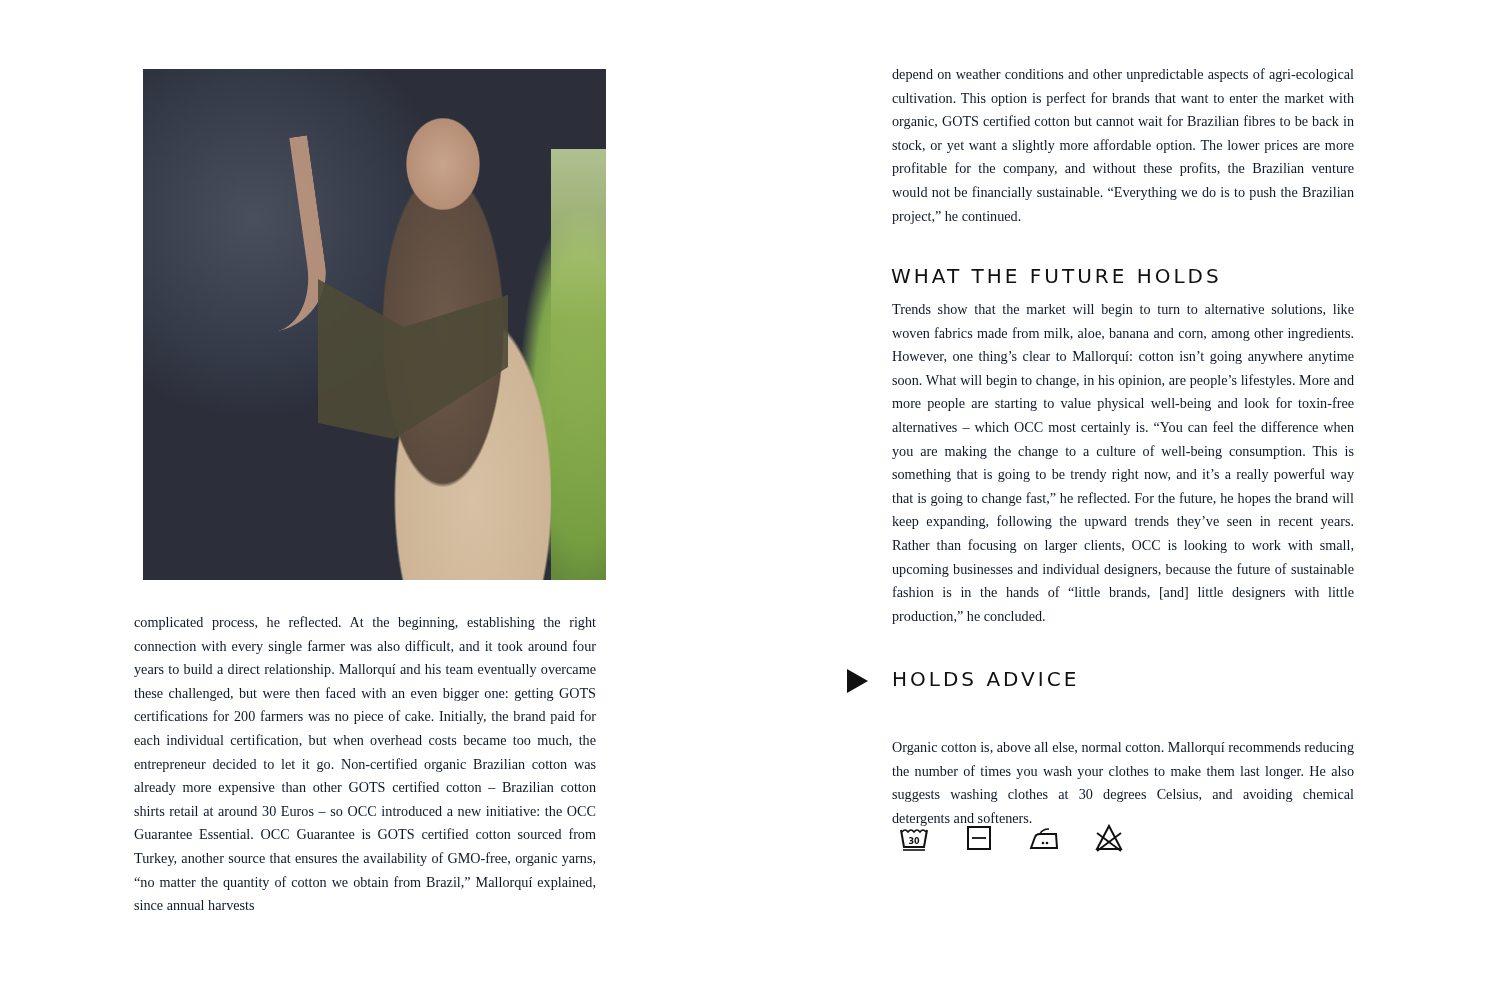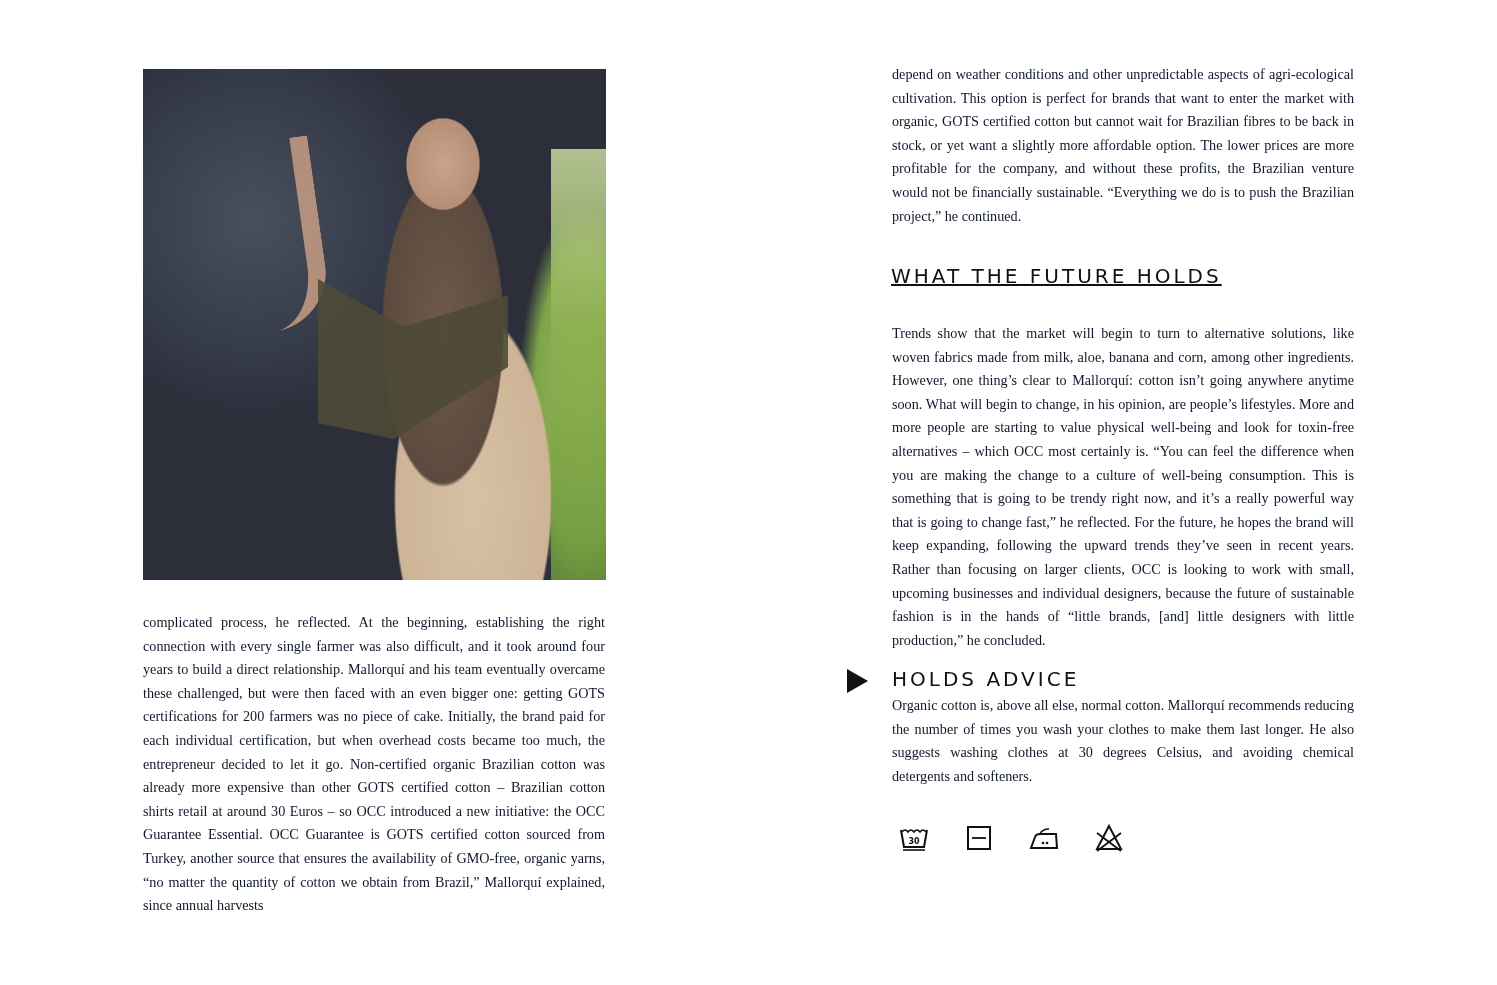--- a/index.html
+++ b/index.html
@@ -25,27 +25,27 @@
       background: #4e4a36; clip-path: polygon(0 0, 45% 30%, 100% 10%, 100% 55%, 40% 100%, 0 90%);
       opacity: 0.9;
     }
     .photo .green {
       position: absolute; right: 0; top: 80px; width: 55px; height: 431px;
       background: linear-gradient(180deg, #c8d9a0 0%, #8fb152 40%, #6f9a3c 100%);
       opacity: 0.85;
     }
     .col { position: absolute; font-family: "Liberation Serif", "DejaVu Serif", serif; font-size: 14.2px; line-height: 23.6px; text-align: justify; color: #0f172a; }
     .col p { margin: 0; }
-    .left-col { left: 143px; top: 611px; width: 462px; }
+    .left-col { left: 134px; top: 611px; width: 462px; }
     .right-top { left: 892px; top: 63px; width: 462px; }
     .heading { position: absolute; font-family: "DejaVu Sans", "Liberation Sans", sans-serif; font-size: 20px; letter-spacing: 3px; color: #111; font-weight: normal; margin: 0; }
-    .h-future { left: 891px; top: 264px; text-decoration: underline; }
-    .future-body { left: 892px; top: 298px; width: 462px; margin-top: 24px; }
+    .h-future { left: 891px; top: 264px; }
+    .future-body { left: 892px; top: 298px; width: 462px; }
     .h-care { left: 892px; top: 667px; }
-    .care-body { left: 892px; top: 694px; width: 462px; }
+    .care-body { left: 892px; top: 736px; width: 462px; }
     .arrow { position: absolute; left: 847px; top: 669px; width: 0; height: 0; border-top: 12px solid transparent; border-bottom: 12px solid transparent; border-left: 21px solid #111; }
     .icons { position: absolute; left: 899px; top: 823px; display: flex; gap: 0; justify-content: center; }
     .icon { width: 30px; height: 30px; margin-right: 35px; display: block; }
     .icon:last-child { margin-right: 0; }
   </style>
 </head>
 <body>
 
 <div class="photo">
   <div class="green"></div>

